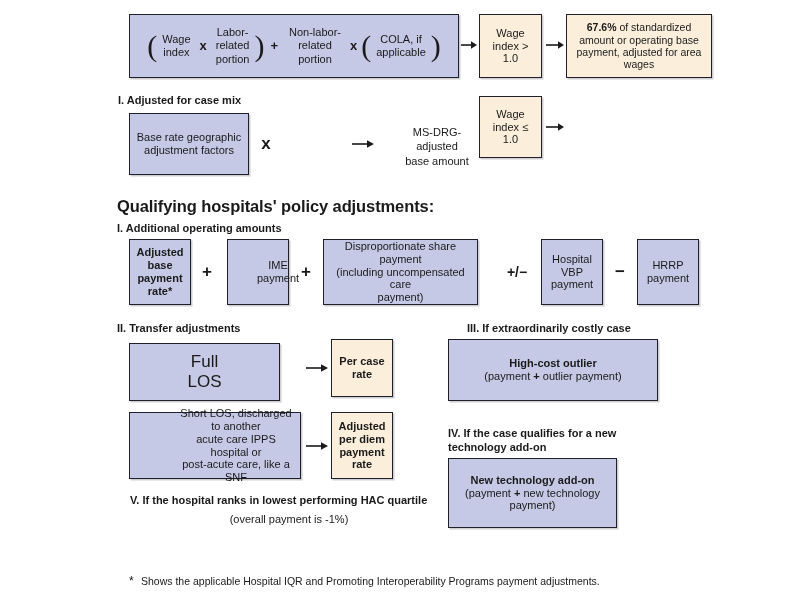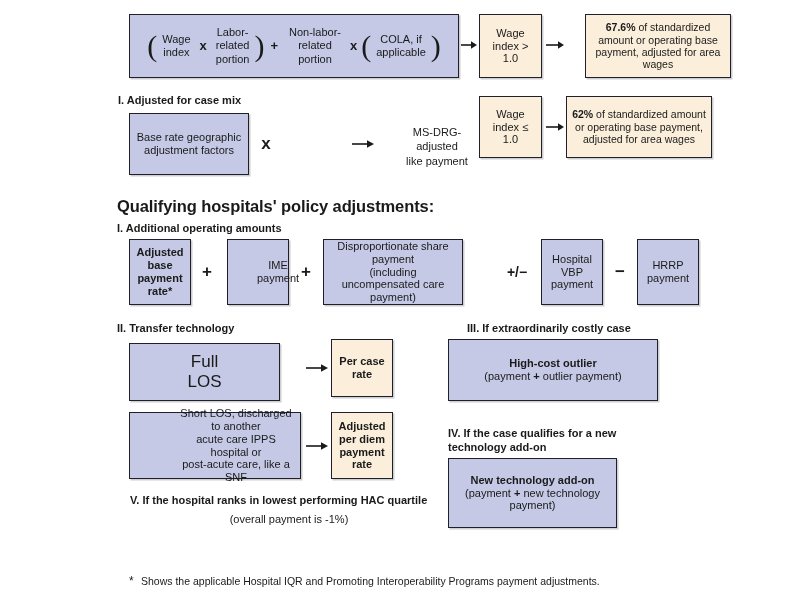--- a/index.html
+++ b/index.html
@@ -122,43 +122,38 @@
       <span>Wage</span><br>
       <span>index &gt; 1.0</span>
     </div>
   </div>
 
   <svg class="arrow" style="left:546px; top:38px;" width="18" height="14" viewBox="0 0 18 14">
     <line x1="0" y1="7" x2="13" y2="7" stroke="#1a1a1a" stroke-width="1.6"></line>
     <polygon points="12,3.2 18,7 12,10.8" fill="#1a1a1a"></polygon>
   </svg>
 
-  <div class="box cream" style="left:566px; top:14px; width:146px; height:64px; font-size:10.5px;margin-left:19px;">
+  <div class="box cream" style="left:566px; top:14px; width:146px; height:64px; font-size:10.5px;">
     <div class="txt">
       <span class="bold">67.6%</span><span> of standardized amount or operating base payment, adjusted for area wages</span>
     </div>
   </div>
 
   <div class="box cream" style="left:479px; top:96px; width:63px; height:62px; font-size:11px;">
     <div class="txt">
       <span>Wage</span><br>
       <span>index ≤ 1.0</span>
     </div>
   </div>
 
   <svg class="arrow" style="left:546px; top:120px;" width="18" height="14" viewBox="0 0 18 14">
     <line x1="0" y1="7" x2="13" y2="7" stroke="#1a1a1a" stroke-width="1.6"></line>
     <polygon points="12,3.2 18,7 12,10.8" fill="#1a1a1a"></polygon>
   </svg>
 
-  <div class="box cream" style="left:566px; top:96px; width:146px; height:62px; font-size:10.5px;">
-    <div class="txt">
-      <span class="bold">62%</span><span> of standardized amount or operating base payment, adjusted for area wages</span>
-    </div>
-  </div>
 
   <div class="hdr h-sec" style="left:118px; top:94px;">I. Adjusted for case mix</div>
 
   <div class="box blue" style="left:129px; top:113px; width:120px; height:62px; font-size:11px;">
     <div class="txt">
       <span>Base rate geographic</span><br>
       <span>adjustment factors</span>
     </div>
   </div>
 
@@ -166,21 +161,21 @@
 
 
   <svg class="arrow" style="left:352px; top:137px;" width="22" height="14" viewBox="0 0 22 14">
     <line x1="0" y1="7" x2="16" y2="7" stroke="#1a1a1a" stroke-width="1.6"></line>
     <polygon points="15,3.2 22,7 15,10.8" fill="#1a1a1a"></polygon>
   </svg>
 
   <div class="plain" style="left:378px; top:125px; width:118px; text-align:center; line-height:1.3;">
     <span>MS-DRG-</span><br>
     <span>adjusted</span><br>
-    <span>like payment</span>
+    <span>base amount</span>
   </div>
 
   <div class="hdr h-main" style="left:117px; top:197px;">Qualifying hospitals' policy adjustments:</div>
 
   <div class="hdr h-sec" style="left:117px; top:222px;">I. Additional operating amounts</div>
 
   <div class="box blue" style="left:129px; top:239px; width:62px; height:66px; font-size:11px; font-weight:bold;">
     <div class="txt">
       <span>Adjusted</span><br>
       <span>base</span><br>
@@ -193,21 +188,21 @@
 
   <div class="box blue" style="left:227px; top:239px; width:62px; height:66px; font-size:11px;padding-left:40px;">
     <div class="txt">
       <span>IME</span><br>
       <span>payment</span>
     </div>
   </div>
 
   <div class="op" style="left:297px; top:262px; width:18px; height:20px;">+</div>
 
-  <div class="box blue" style="left:323px; top:239px; width:140px; height:66px; font-size:11px;">
+  <div class="box blue" style="left:323px; top:239px; width:155px; height:66px; font-size:11px;">
     <div class="txt">
       <span>Disproportionate share payment</span><br>
       <span>(including uncompensated care</span><br>
       <span>payment)</span>
     </div>
   </div>
 
   <div class="op small" style="left:500px; top:262px; width:34px; height:20px;">+/−</div>
 
   <div class="box blue" style="left:541px; top:239px; width:62px; height:66px; font-size:11px;">
@@ -220,21 +215,21 @@
 
   <div class="op" style="left:611px; top:262px; width:18px; height:20px;">−</div>
 
   <div class="box blue" style="left:637px; top:239px; width:62px; height:66px; font-size:11px;">
     <div class="txt">
       <span>HRRP</span><br>
       <span>payment</span>
     </div>
   </div>
 
-  <div class="hdr h-sec" style="left:117px; top:322px;">II. Transfer technology</div>
+  <div class="hdr h-sec" style="left:117px; top:322px;">II. Transfer adjustments</div>
 
   <div class="box blue" style="left:129px; top:343px; width:151px; height:58px; font-size:17px;">
     <div class="txt">
       <span>Full</span><br>
       <span>LOS</span>
     </div>
   </div>
 
   <svg class="arrow" style="left:306px; top:361px;" width="22" height="14" viewBox="0 0 22 14">
     <line x1="0" y1="7" x2="16" y2="7" stroke="#1a1a1a" stroke-width="1.6"></line>

